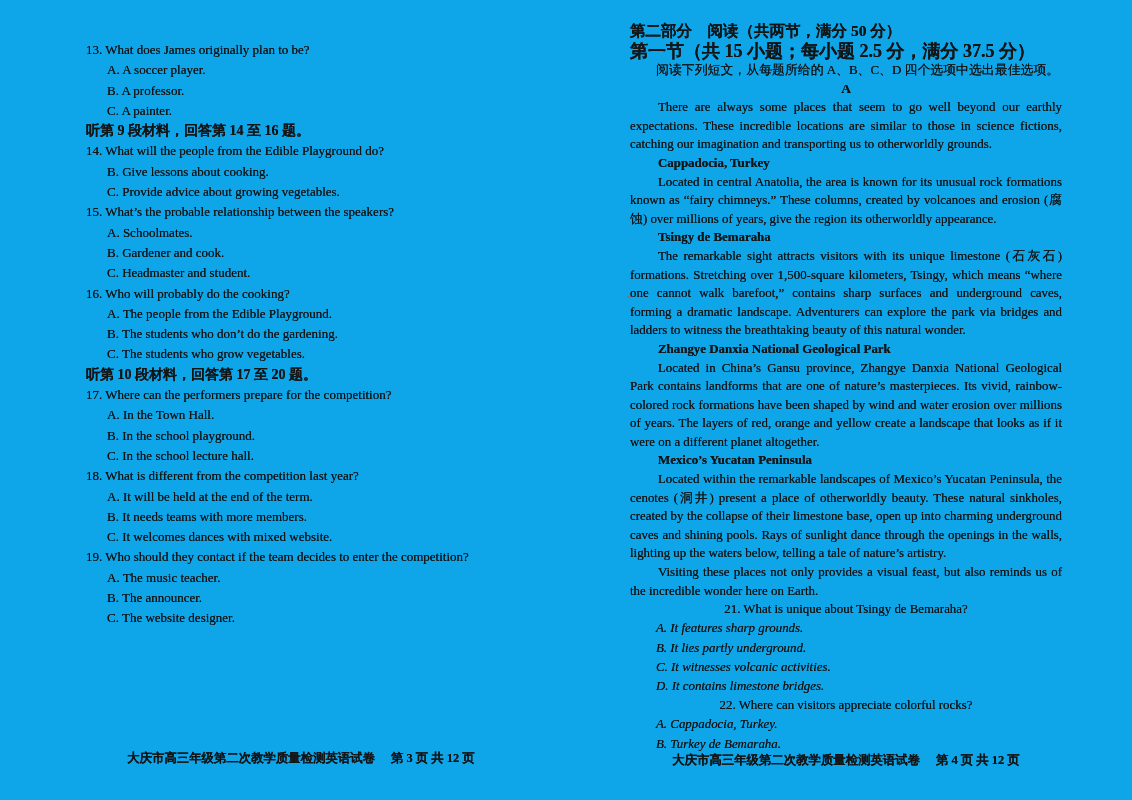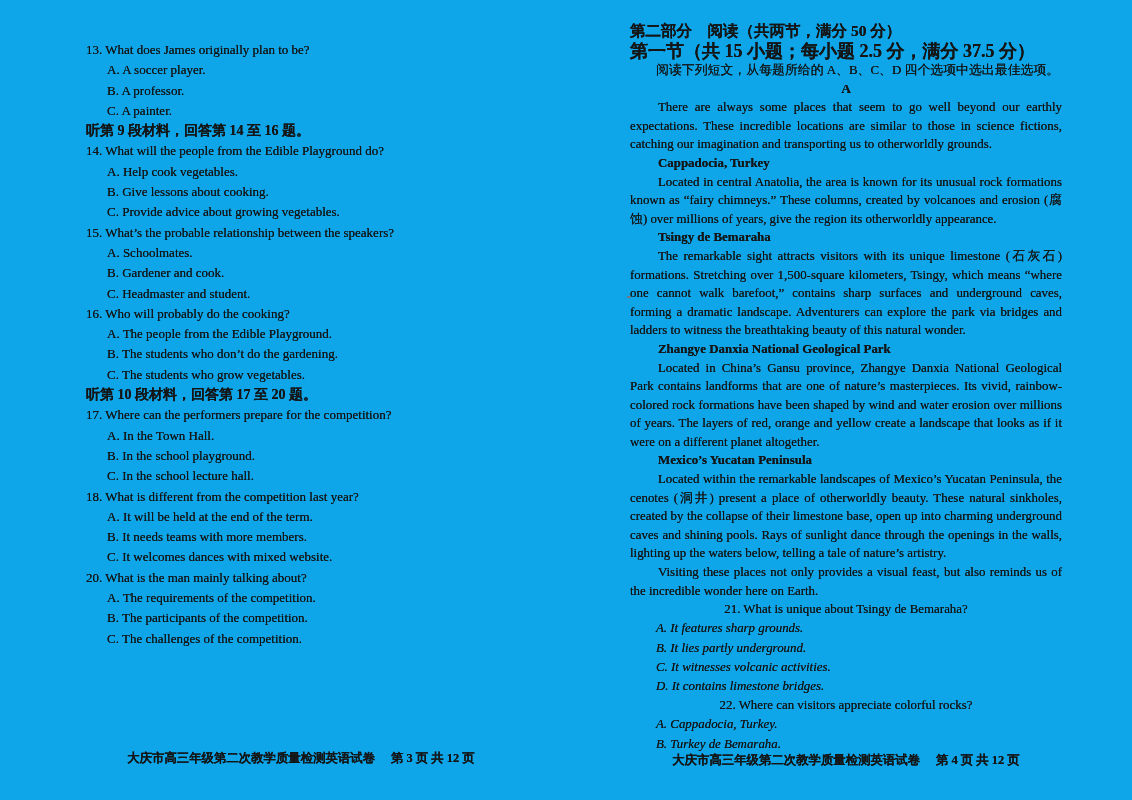--- a/index.html
+++ b/index.html
@@ -75,21 +75,20 @@
     <div id="left-blocks">
         <div class="q-block">
           <div class="q-line"><span class="q-num">13. </span><span>What does James originally plan to be?</span></div>
           <div class="opt">A. A soccer player.</div>
           <div class="opt">B. A professor.</div>
           <div class="opt">C. A painter.</div>
         </div>
         <div class="sec-head">听第 9 段材料，回答第 14 至 16 题。</div>
         <div class="q-block">
           <div class="q-line"><span class="q-num">14. </span><span>What will the people from the Edible Playground do?</span></div>
-          <div class="opt">A. Help cook vegetables.</div>
           <div class="opt">B. Give lessons about cooking.</div>
           <div class="opt">C. Provide advice about growing vegetables.</div>
         </div>
         <div class="q-block">
           <div class="q-line"><span class="q-num">15. </span><span>What’s the probable relationship between the speakers?</span></div>
           <div class="opt">A. Schoolmates.</div>
           <div class="opt">B. Gardener and cook.</div>
           <div class="opt">C. Headmaster and student.</div>
         </div>
         <div class="q-block">
@@ -105,24 +104,24 @@
           <div class="opt">B. In the school playground.</div>
           <div class="opt">C. In the school lecture hall.</div>
         </div>
         <div class="q-block">
           <div class="q-line"><span class="q-num">18. </span><span>What is different from the competition last year?</span></div>
           <div class="opt">A. It will be held at the end of the term.</div>
           <div class="opt">B. It needs teams with more members.</div>
           <div class="opt">C. It welcomes dances with mixed website.</div>
         </div>
         <div class="q-block">
-          <div class="q-line"><span class="q-num">20. </span><span>What is the man mainly talking about?</span></div>
-          <div class="opt">A. The requirements of the competition.</div>
-          <div class="opt">B. The participants of the competition.</div>
-          <div class="opt">C. The challenges of the competition.</div>
+          <div class="q-line"><span class="q-num">19. </span><span>Who should they contact if the team decides to enter the competition?</span></div>
+          <div class="opt">A. The music teacher.</div>
+          <div class="opt">B. The announcer.</div>
+          <div class="opt">C. The website designer.</div>
         </div>
       </div>
   </div>
 
   <div class="col-right">
     <div class="part-heading">第二部分　阅读（共两节，满分 50 分）</div>
     <div class="section-heading">第一节（共 15 小题；每小题 2.5 分，满分 37.5 分）</div>
     <div class="instruction">阅读下列短文，从每题所给的 A、B、C、D 四个选项中选出最佳选项。</div>
     <div class="passage-label">A</div>
     <div id="right-blocks">

